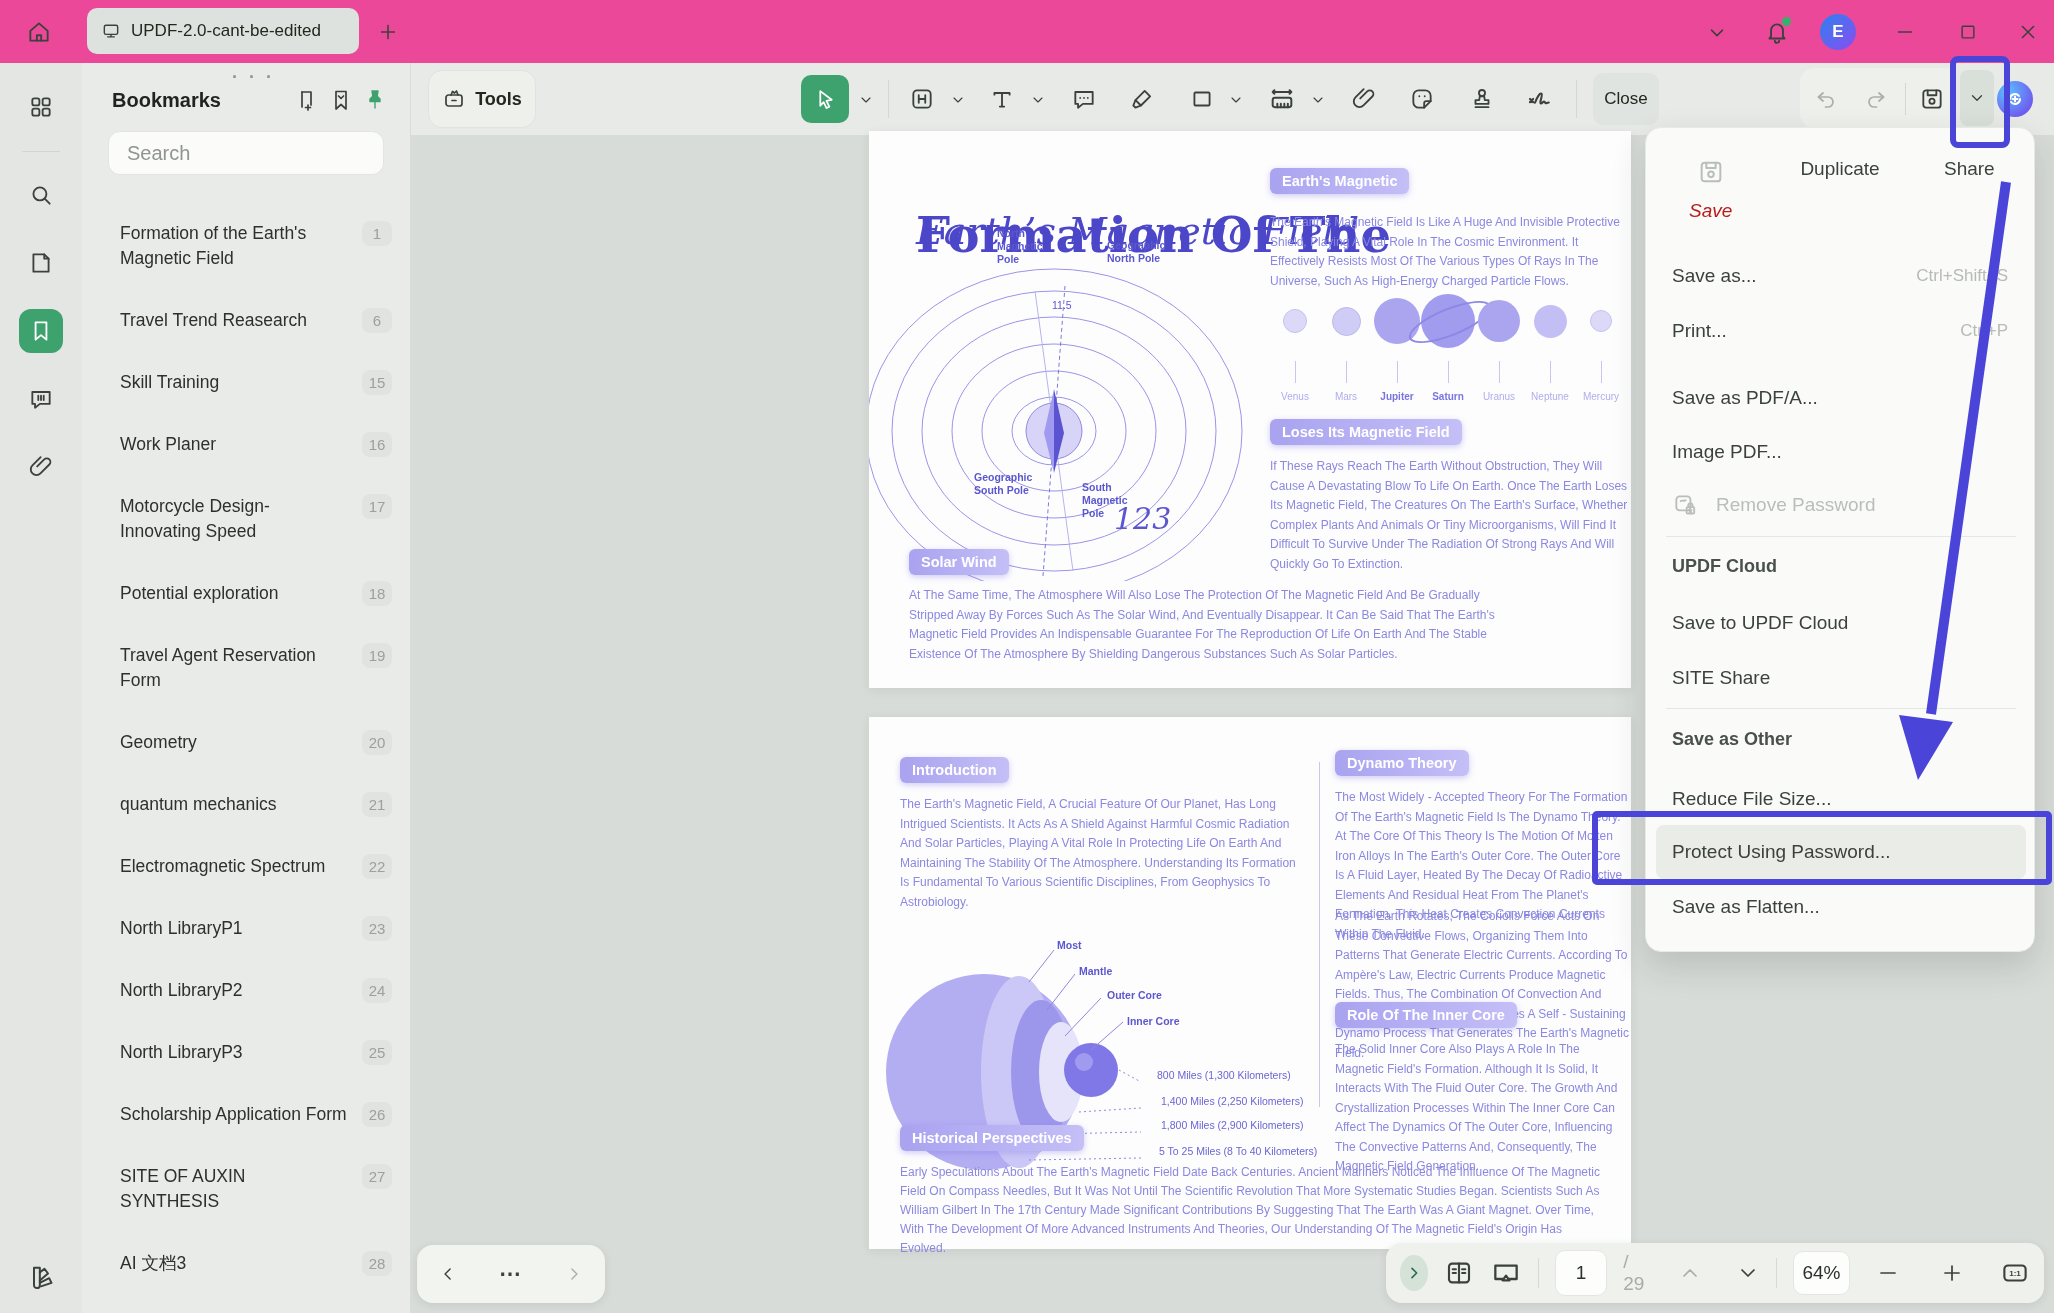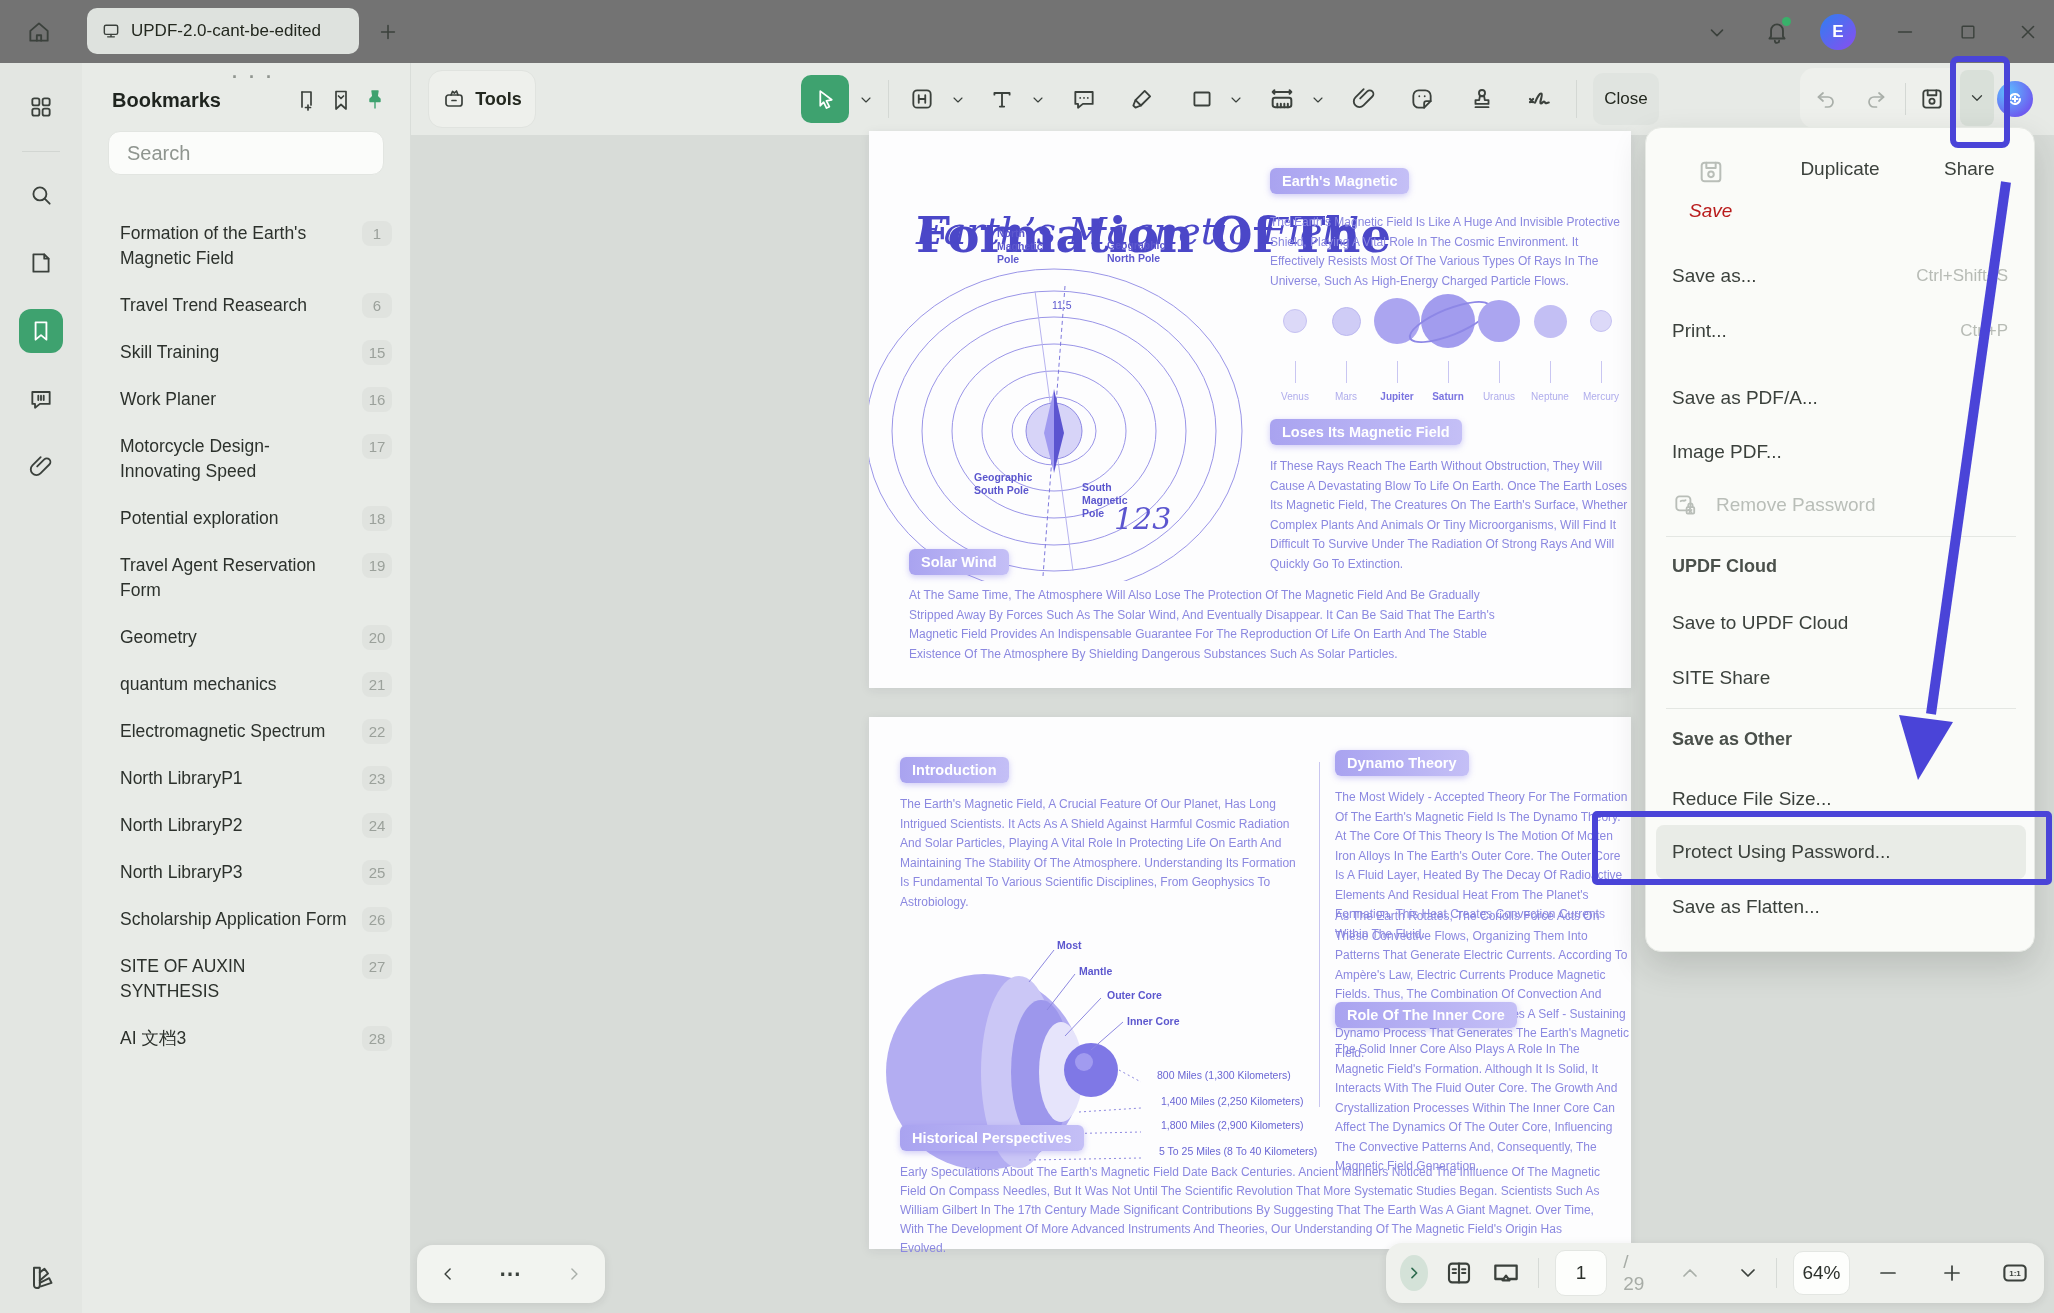--- a/index.html
+++ b/index.html
@@ -5,21 +5,21 @@
   html,body{margin:0;padding:0;background:#c9ccc8;}
   .app{position:relative;width:2054px;height:1313px;background:#e7eae6;
        font-family:"Liberation Sans",sans-serif;overflow:hidden;color:#2c312c;}
   .abs{position:absolute;}
   svg.ic{fill:none;stroke:#3b413c;stroke-width:1.7;stroke-linecap:round;stroke-linejoin:round;display:block;}
   svg.ic.grey{stroke:#a9afa9;}
   svg.ic.white{stroke:#fff;}
   svg.ic.dis{stroke:#b9beb8;}
 
   
-  .titlebar{position:absolute;top:0;left:0;right:0;height:63px;background:#737373;}
+  .titlebar{position:absolute;top:0;left:0;right:0;height:63px;background:#ec4899;}
   .home-btn{position:absolute;left:16px;top:10px;width:46px;height:44px;border-radius:10px;
             display:flex;align-items:center;justify-content:center;}
   .doc-tab{position:absolute;left:87px;top:8px;width:272px;height:46px;background:#dee2de;
            border-radius:10px;display:flex;align-items:center;gap:10px;padding:0 14px;box-sizing:border-box;}
   .doc-tab .t{font-size:17px;color:#23281f;white-space:nowrap;}
   .tab-add{position:absolute;left:372px;top:16px;width:32px;height:32px;display:flex;align-items:center;justify-content:center;}
   .winctl{position:absolute;top:0;height:63px;display:flex;align-items:center;justify-content:center;}
   .avatar{width:36px;height:36px;border-radius:50%;background:linear-gradient(135deg,#2f7ff0,#8a4df0);
           color:#fff;font-size:17px;font-weight:bold;display:flex;align-items:center;justify-content:center;}
   .bell-dot{position:absolute;right:-1px;top:-2px;width:9px;height:9px;border-radius:50%;background:#39b06a;}
@@ -36,21 +36,21 @@
   .panel-dots{position:absolute;left:150px;top:4px;color:#8f958f;font-size:18px;letter-spacing:3px;font-weight:bold;}
   .panel-head{position:absolute;left:30px;top:20px;right:18px;display:flex;align-items:center;}
   .panel-title{font-size:20px;font-weight:bold;color:#1f241f;flex:1;}
   .panel-head .hico{width:34px;height:34px;display:flex;align-items:center;justify-content:center;}
   .searchbox{position:absolute;left:26px;top:68px;width:276px;height:44px;background:#fbfcfa;border:1px solid #e2e5e1;
              border-radius:12px;display:flex;align-items:center;padding:0 16px;box-sizing:border-box;}
   .searchbox input{border:none;outline:none;background:transparent;font-size:20px;color:#444a44;width:100%;
                    font-family:"Liberation Sans",sans-serif;}
   .searchbox input::placeholder{color:#8f958f;}
   .bm-list{position:absolute;left:0px;top:140px;bottom:0;width:100%;overflow:hidden;
-           display:flex;flex-direction:column;gap:22px;padding:18px 18px 0 38px;box-sizing:border-box;}
+           display:flex;flex-direction:column;gap:37px;padding:18px 18px 0 38px;box-sizing:border-box;}
   .bm-row{display:flex;align-items:flex-start;}
   .bm-label{flex:1;font-size:17.5px;line-height:25px;color:#2c312c;padding-right:14px;}
   .bm-badge{min-width:18px;text-align:center;background:#e0e3df;border-radius:8px;color:#9ba19b;
             font-size:15px;padding:4px 6px;margin-top:0px;}
 
   
   .tools-btn{position:absolute;left:428px;top:70px;width:108px;height:58px;background:#eef0ec;border:1px solid #e0e3df;
              border-radius:14px;display:flex;align-items:center;justify-content:center;gap:9px;box-sizing:border-box;}
   .tools-btn .t{font-size:18px;font-weight:bold;color:#23281f;}
   .tbtn{position:absolute;top:75px;width:48px;height:48px;border-radius:10px;display:flex;align-items:center;justify-content:center;}

